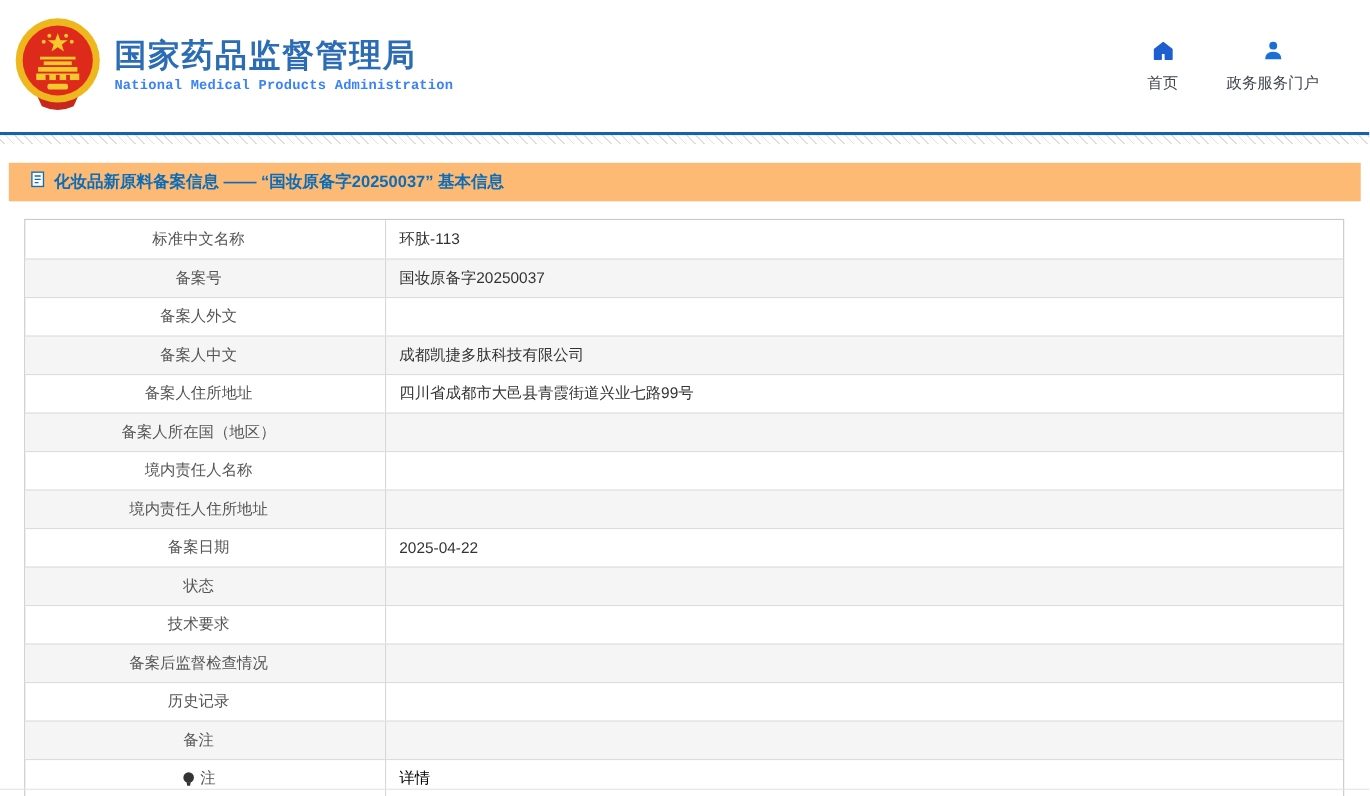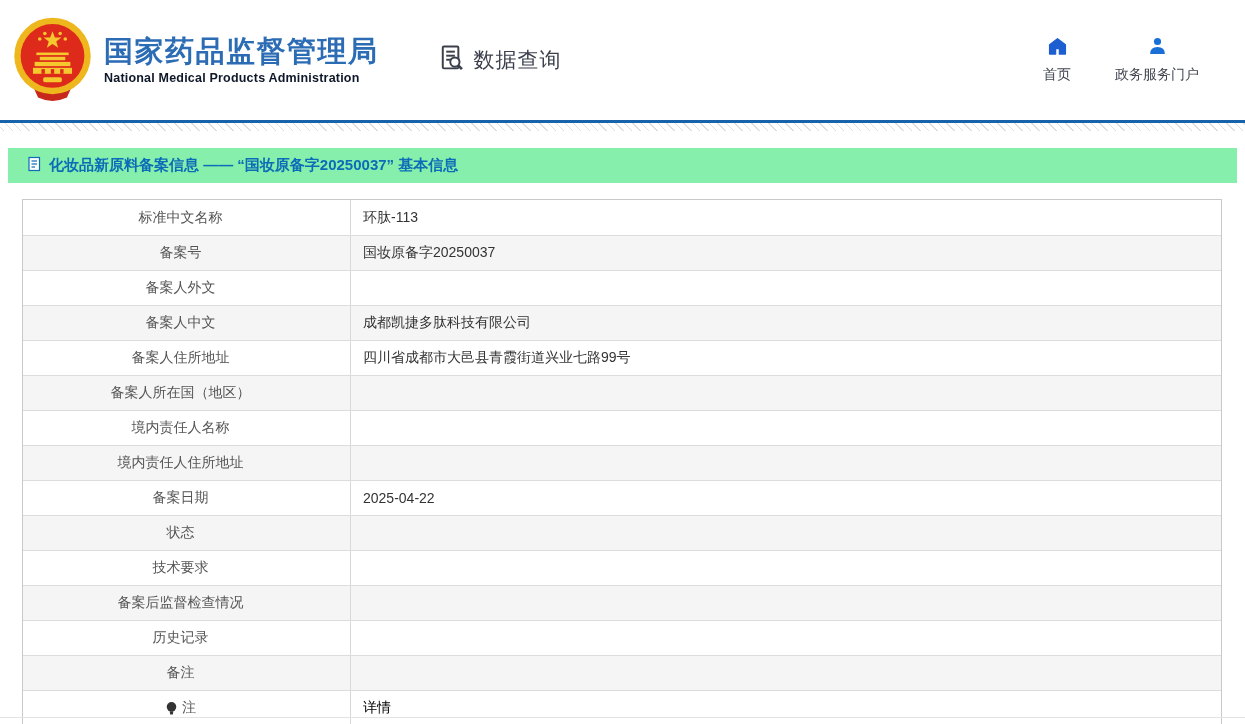--- a/index.html
+++ b/index.html
@@ -4,35 +4,35 @@
 <style>
   * { margin:0; padding:0; box-sizing:border-box; }
   html,body { width:1245px; height:724px; background:#fff; overflow:hidden; position:relative;
     font-family:"Liberation Sans","DejaVu Sans",sans-serif; }
 
   
   .site-header { height:120px; display:flex; align-items:center; padding:0 46px 0 10px; background:#fff; }
   .brand { display:flex; align-items:center; gap:9px; cursor:pointer; }
   .brand-text { display:flex; flex-direction:column; }
   .brand-cn { font-size:29px; font-weight:bold; color:#2b6cb4; letter-spacing:1.5px; line-height:1.15; }
-  .brand-en { font-size:12.5px; font-weight:600; color:#0f172a; margin-top:3px; letter-spacing:0.2px; }
+  .brand-en { font-size:12.5px; font-weight:600; color:#3b82f6; margin-top:3px; letter-spacing:0.2px;font-family:Liberation Mono, monospace; }
 
   .dq { display:flex; align-items:center; gap:7px; margin-left:58px; cursor:pointer; }
   .dq-label { font-size:21px; color:#3b404c; font-weight:500; letter-spacing:1px; }
 
   .top-nav { margin-left:auto; display:flex; gap:44px; }
   .nav-item { display:flex; flex-direction:column; align-items:center; gap:5px; cursor:pointer; }
   .nav-label { font-size:14px; color:#40454f; white-space:nowrap; }
 
   .blue-line { height:3px; background:#1663ac; }
   .hatch { height:8px;
     background:repeating-linear-gradient(45deg,#ffffff 0 2.5px,#dedede 2.5px 3.5px,#ffffff 3.5px 6px); }
 
   
-  .title-bar { margin:17px 8px 16px 8px; height:35px; background:#86efac;
+  .title-bar { margin:17px 8px 16px 8px; height:35px; background:#fdba74;
     display:flex; align-items:center; gap:7px; padding-left:19px; }
   .title-text { font-size:15px; font-weight:bold; color:#0c6cb8; }
 
   
   .info-table { margin:14px 0 0 22px; width:1200px; border:1px solid #c9c9c9; background:#fff; }
   .t-row { display:flex; height:35px; }
   .t-row + .t-row { border-top:1px solid #dcdcdc; }
   .t-row:nth-child(even) { background:#f5f5f5; }
   .t-label { width:328px; flex:none; padding-right:12px; border-right:1px solid #d8d8d8;
     display:flex; align-items:center; justify-content:center; gap:4px;
@@ -67,33 +67,20 @@
         <rect x="59" y="62.5" width="4" height="5.5" fill="#dd2a1b"></rect>
         <rect x="39" y="72" width="22" height="6" rx="2" fill="#f5c82e"></rect>
       </svg>
     </span>
     <div class="brand-text">
       <div class="brand-cn">国家药品监督管理局</div>
       <div class="brand-en">National Medical Products Administration</div>
     </div>
   </div>
 
-  <div class="dq">
-    <span>
-      <svg width="30" height="30" viewBox="0 0 26 26" fill="none" stroke="#3a3f4a" stroke-width="1.7">
-        <rect x="5" y="3" width="13.5" height="19" rx="1"></rect>
-        <line x1="8" y1="7.5" x2="15.5" y2="7.5"></line>
-        <line x1="8" y1="11" x2="15.5" y2="11"></line>
-        <line x1="8" y1="14.5" x2="12" y2="14.5"></line>
-        <circle cx="15.5" cy="16.5" r="4" fill="#ffffff"></circle>
-        <line x1="18.4" y1="19.4" x2="21.6" y2="22.6" stroke-width="2.3"></line>
-      </svg>
-    </span>
-    <span class="dq-label">数据查询</span>
-  </div>
 
   <nav class="top-nav">
     <a class="nav-item">
       <span>
         <svg width="21" height="21" viewBox="0 0 24 24">
           <path d="M12 3.2 L21 10.2 V20.5 H14.2 V14.2 H9.8 V20.5 H3 V10.2 Z" fill="#1d5fd0" stroke="#1d5fd0" stroke-width="1.6" stroke-linejoin="round"></path>
         </svg>
       </span>
       <span class="nav-label">首页</span>
     </a>

